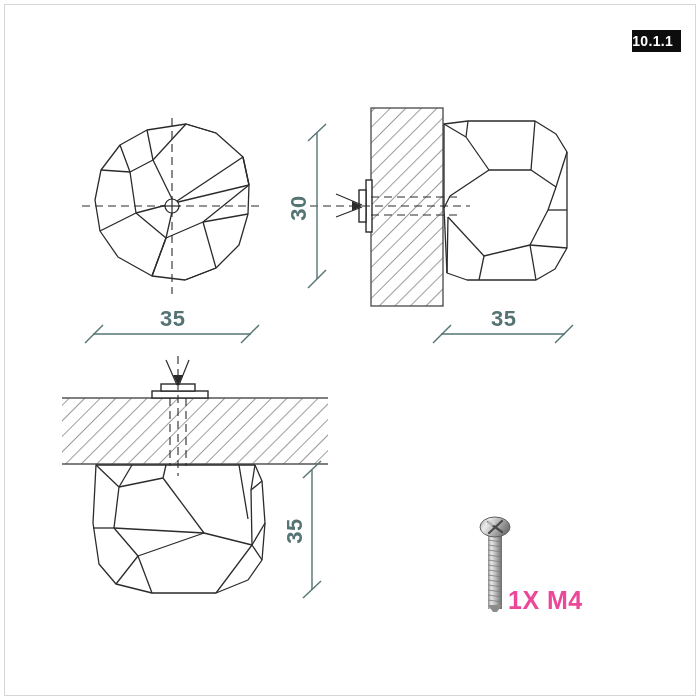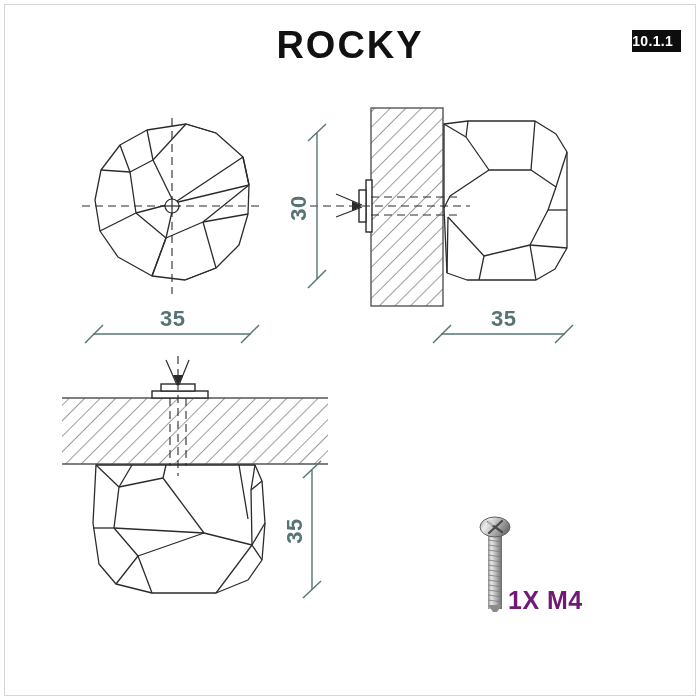--- a/index.html
+++ b/index.html
@@ -65,36 +65,35 @@
   .dimlabel.vert {
     transform: rotate(-90deg);
     transform-origin: 50% 50%;
   }
   #screwlabel {
     position: absolute;
     left: 508px;
     top: 586px;
     font-size: 25px;
     font-weight: bold;
-    color: #701a75;
+    color: #ec4899;
     letter-spacing: 0.5px;
     font-family: "Liberation Sans", sans-serif;
     white-space: nowrap;
   }
   svg { display: block; }
   .dwg { position: absolute; left: 0; top: 0; }
 </style>
 </head>
 <body>
 
 <div id="sheet">
 
   <div id="frame"></div>
 
-  <div id="title">ROCKY</div>
 
   <div id="badge">10.1.1</div>
 
   <svg class="dwg" width="700" height="700" viewBox="0 0 700 700" style="pointer-events:none;">
 
     <g stroke="#2b2b2b" stroke-width="1.3" fill="none" stroke-linejoin="round">
 
       <path d="M 147,130
                L 186,124
                L 216,133

